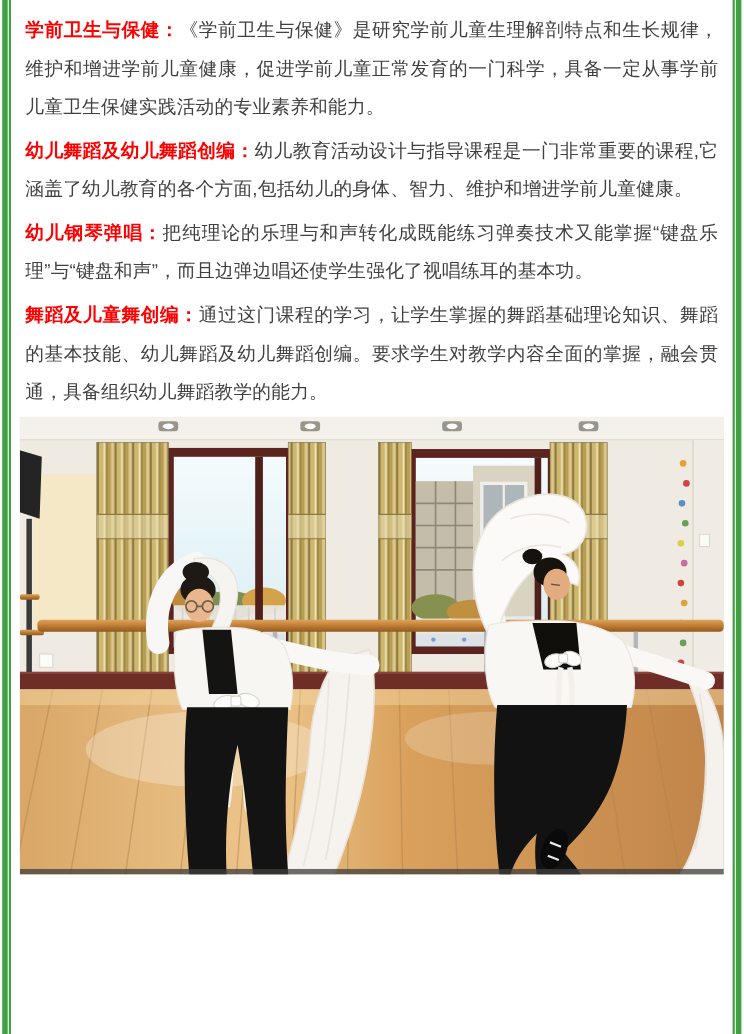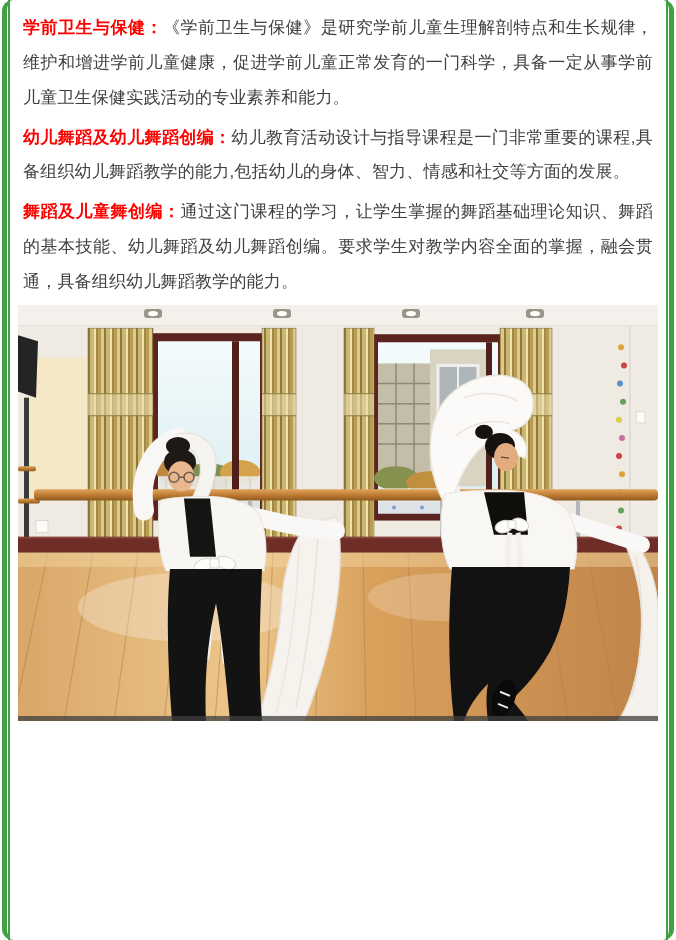--- a/index.html
+++ b/index.html
@@ -4,21 +4,20 @@
 <style>
   html,body{margin:0;padding:0;}
   body{
     width:676px;height:940px;background:#ffffff;overflow:hidden;position:relative;
     font-family:"Liberation Sans","DejaVu Sans",sans-serif;
   }
   .frame{
     position:absolute;top:0;bottom:0;left:2px;right:2px;
     border-left:5px solid var(--frame,#41a041);
     border-right:5px solid var(--frame,#41a041);
-    border-radius:11px;
   }
   .frame-inner{
     position:absolute;top:0;bottom:0;left:1px;right:1px;
     border-left:2px solid var(--frame,#41a041);
     border-right:2px solid var(--frame,#41a041);
     overflow:hidden;
   }
   .text{padding:11px 13px 0;}
   p.para{
     margin:0 0 5px;font-size:17px;line-height:2.05;
@@ -29,21 +28,22 @@
   .photo svg{display:block;width:100%;height:100%;}
 </style>
 </head>
 <body>
 
 <div class="frame">
   <div class="frame-inner">
 
     <div class="text">
       <p class="para"><span class="head">学前卫生与保健：</span><span>《学前卫生与保健》是研究学前儿童生理解剖特点和生长规律，维护和增进学前儿童健康，促进学前儿童正常发育的一门科学，具备一定从事学前儿童卫生保健实践活动的专业素养和能力。</span></p>
-      <p class="para"><span class="head">幼儿舞蹈及幼儿舞蹈创编：</span><span>幼儿教育活动设计与指导课程是一门非常重要的课程,具备组织幼儿舞蹈教学的能力,包括幼儿的身体、智力、情感和社交等方面的发展。</span></p>
+      <p class="para"><span class="head">幼儿舞蹈及幼儿舞蹈创编：</span><span>幼儿教育活动设计与指导课程是一门非常重要的课程,它涵盖了幼儿教育的各个方面,包括幼儿的身体、智力、维护和增进学前儿童健康。</span></p>
+      <p class="para"><span class="head">幼儿钢琴弹唱：</span><span>把纯理论的乐理与和声转化成既能练习弹奏技术又能掌握“键盘乐理”与“键盘和声”，而且边弹边唱还使学生强化了视唱练耳的基本功。</span></p>
       <p class="para"><span class="head">舞蹈及儿童舞创编：</span><span>通过这门课程的学习，让学生掌握的舞蹈基础理论知识、舞蹈的基本技能、幼儿舞蹈及幼儿舞蹈创编。要求学生对教学内容全面的掌握，融会贯通，具备组织幼儿舞蹈教学的能力。</span></p>
     </div>
 
     <div class="photo">
       <svg viewBox="0 0 640 413" preserveAspectRatio="none">
         <defs>
           <linearGradient id="skyG" x1="0" y1="0" x2="0" y2="1">
             <stop offset="0" stop-color="#f4fbfc"></stop>
               <stop offset="1" stop-color="#d9edf2"></stop>
           </linearGradient>

